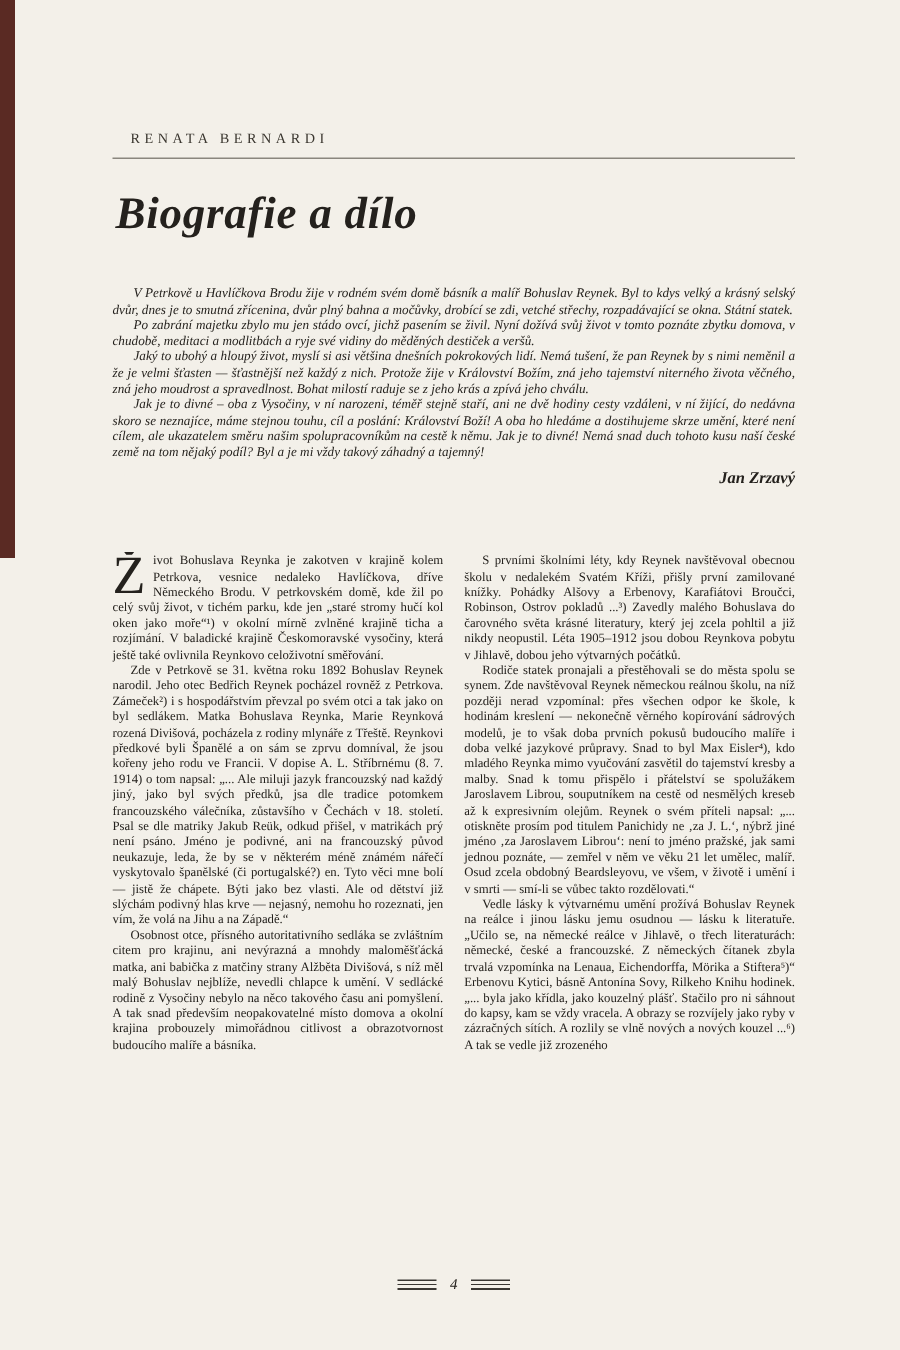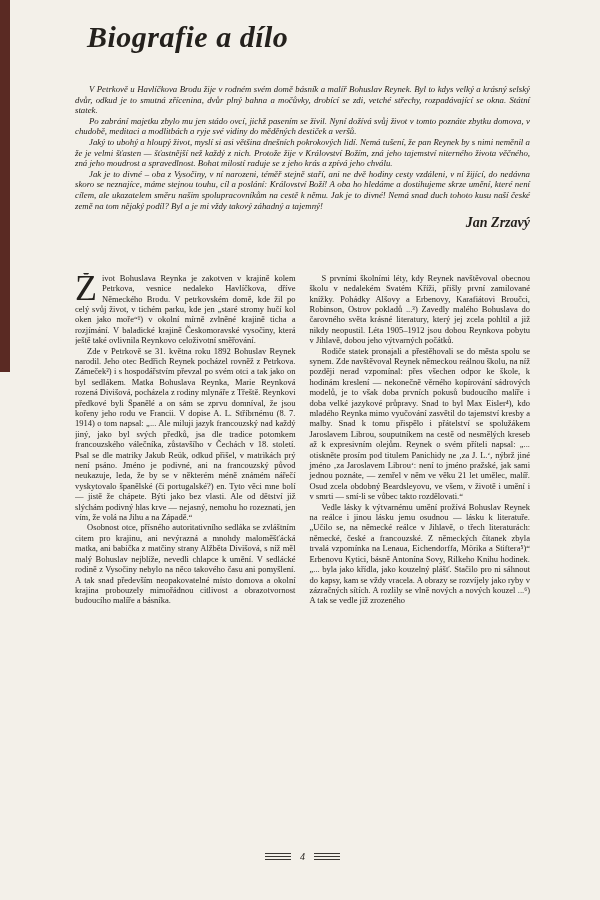--- a/index.html
+++ b/index.html
@@ -33,40 +33,40 @@
     padding-left:12px;
     font-size:9.5px;
     letter-spacing:3px;
     color:#3a362f;
   }
   .header-rule{
     border:0;border-top:1px solid var(--rule);
     margin:7px 0 0 0;
   }
   .title{
-    margin:20px 0 0 12px;
+    margin:20px 0 0 2px;
     font-size:30px;
     font-style:italic;
     font-weight:bold;
     letter-spacing:0.5px;
   }
   .intro{
     margin-top:30px;
     font-style:italic;
     font-size:8.8px;
     line-height:10.6px;
     text-align:justify;
   }
   .intro p{margin:0;text-indent:14px;}
   .signature{
     margin-top:7px;
     text-align:right;
     font-style:italic;
     font-weight:bold;
-    font-size:14px;
+    font-size:11px;
   }
   .columns{
     display:flex;gap:14px;
     margin-top:44px;
     font-size:8.5px;
     line-height:10.4px;
     text-align:justify;
     max-height:462px;
     overflow:hidden;
   }
@@ -94,25 +94,29 @@
 </style>
 </head>
 <body>
 
 <div class="page">
 
   <div class="spine-bar"></div>
 
   <div class="content">
 
+    <header>
+      <div class="author">RENATA BERNARDI</div>
+      <hr class="header-rule">
+    </header>
 
     <h1 class="title">Biografie a dílo</h1>
 
     <section class="intro">
-      <p>V Petrkově u Havlíčkova Brodu žije v rodném svém domě básník a malíř Bohuslav Reynek. Byl to kdys velký a krásný selský dvůr, odkud je to smutná zřícenina, dvůr plný bahna a močůvky, drobící se zdi, vetché střechy, rozpadávající se okna. Státní statek.</p>
+      <p>V Petrkově u Havlíčkova Brodu žije v rodném svém domě básník a malíř Bohuslav Reynek. Byl to kdys velký a krásný selský dvůr, dnes je to smutná zřícenina, dvůr plný bahna a močůvky, drobící se zdi, vetché střechy, rozpadávající se okna. Státní statek.</p>
       <p>Po zabrání majetku zbylo mu jen stádo ovcí, jichž pasením se živil. Nyní dožívá svůj život v tomto poznáte zbytku domova, v chudobě, meditaci a modlitbách a ryje své vidiny do měděných destiček a veršů.</p>
       <p>Jaký to ubohý a hloupý život, myslí si asi většina dnešních pokrokových lidí. Nemá tušení, že pan Reynek by s nimi neměnil a že je velmi šťasten — šťastnější než každý z nich. Protože žije v Království Božím, zná jeho tajemství niterného života věčného, zná jeho moudrost a spravedlnost. Bohat milostí raduje se z jeho krás a zpívá jeho chválu.</p>
       <p>Jak je to divné – oba z Vysočiny, v ní narozeni, téměř stejně staří, ani ne dvě hodiny cesty vzdáleni, v ní žijící, do nedávna skoro se neznajíce, máme stejnou touhu, cíl a poslání: Království Boží! A oba ho hledáme a dostihujeme skrze umění, které není cílem, ale ukazatelem směru našim spolupracovníkům na cestě k němu. Jak je to divné! Nemá snad duch tohoto kusu naší české země na tom nějaký podíl? Byl a je mi vždy takový záhadný a tajemný!</p>
       <div class="signature">Jan Zrzavý</div>
     </section>
 
     <section class="columns">
       <div class="col">
         <p class="first"><span class="dropcap">Ž</span><span>ivot Bohuslava Reynka je zakotven v krajině kolem Petrkova, vesnice nedaleko Havlíčkova, dříve Německého Brodu. V petrkovském domě, kde žil po celý svůj život, v tichém parku, kde jen „staré stromy hučí kol oken jako moře“¹) v okolní mírně zvlněné krajině ticha a rozjímání. V baladické krajině Českomoravské vysočiny, která ještě také ovlivnila Reynkovo celoživotní směřování.</span></p>
         <p>Zde v Petrkově se 31. května roku 1892 Bohuslav Reynek narodil. Jeho otec Bedřich Reynek pocházel rovněž z Petrkova. Zámeček²) i s hospodářstvím převzal po svém otci a tak jako on byl sedlákem. Matka Bohuslava Reynka, Marie Reynková rozená Divišová, pocházela z rodiny mlynáře z Třeště. Reynkovi předkové byli Španělé a on sám se zprvu domníval, že jsou kořeny jeho rodu ve Francii. V dopise A. L. Stříbrnému (8. 7. 1914) o tom napsal: „... Ale miluji jazyk francouzský nad každý jiný, jako byl svých předků, jsa dle tradice potomkem francouzského válečníka, zůstavšího v Čechách v 18. století. Psal se dle matriky Jakub Reük, odkud přišel, v matrikách prý není psáno. Jméno je podivné, ani na francouzský původ neukazuje, leda, že by se v některém méně známém nářečí vyskytovalo španělské (či portugalské?) en. Tyto věci mne bolí — jistě že chápete. Býti jako bez vlasti. Ale od dětství již slýchám podivný hlas krve — nejasný, nemohu ho rozeznati, jen vím, že volá na Jihu a na Západě.“</p>

